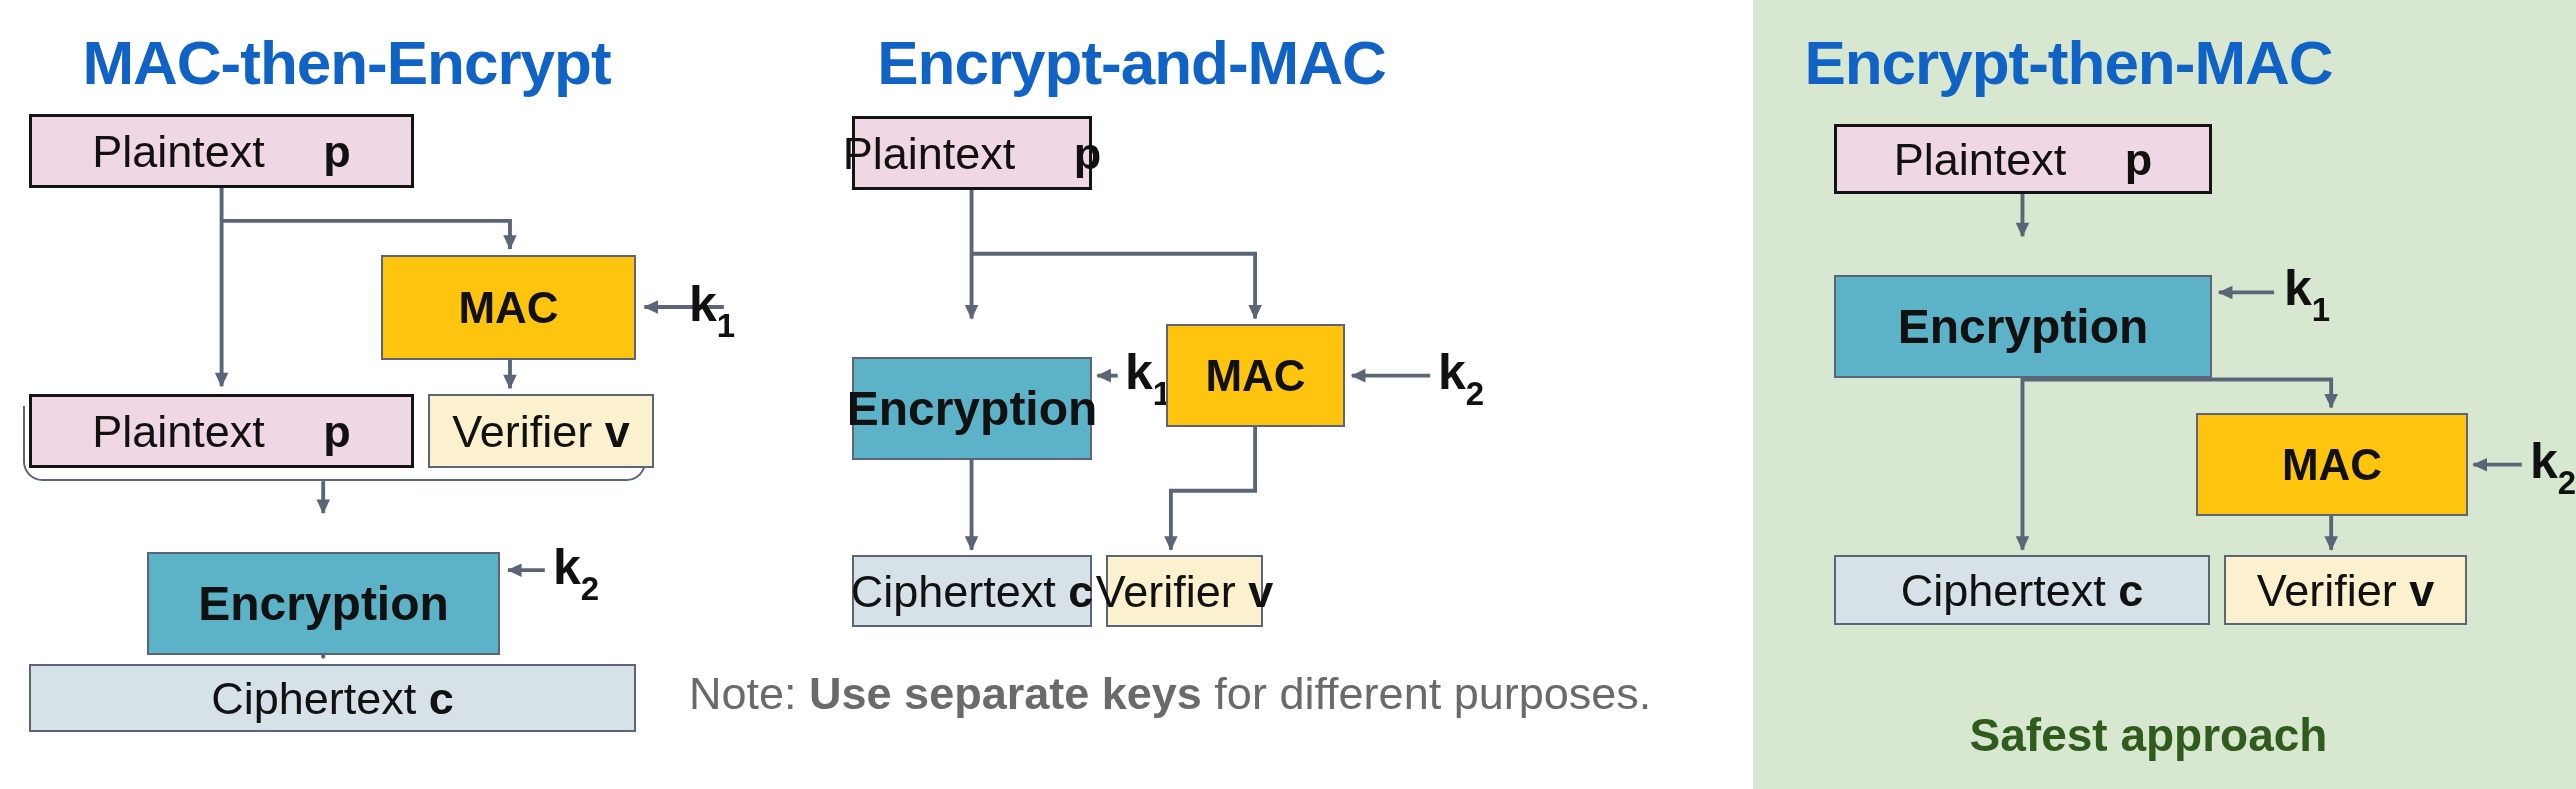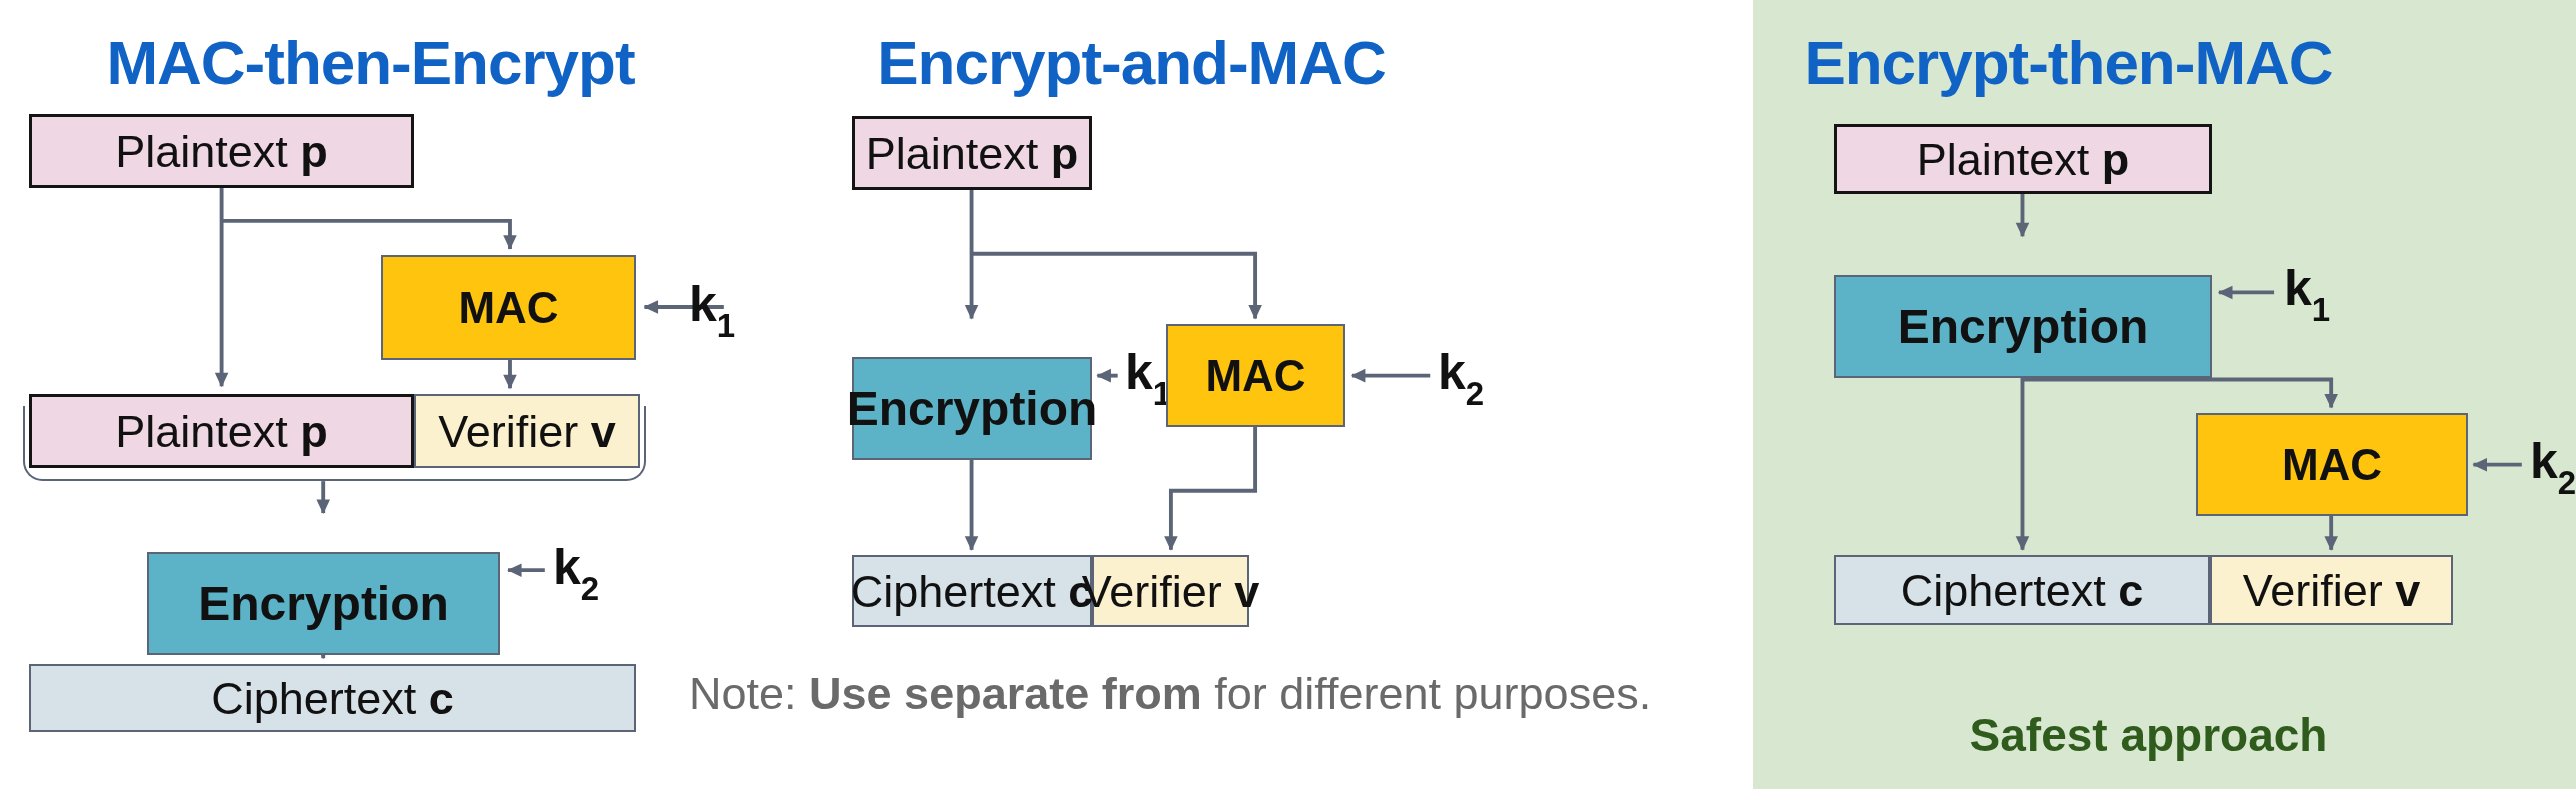--- a/index.html
+++ b/index.html
@@ -19,25 +19,25 @@
   svg.wires .ah{fill:var(--arrow-gray);stroke:none;}
   .bracket{
     border:2.9px solid var(--arrow-gray);border-top:none;
     border-radius:0 0 19.4px 19.4px;background:#ffffff;z-index:1;
   }
   .box{
     display:flex;align-items:center;justify-content:center;text-align:center;
     font-size:45px;line-height:1;z-index:3;white-space:nowrap;
   }
   .box b{font-weight:bold;}
-  .pink{background:var(--box-pink);border:3.9px solid #141414;}
+  .pink{background:var(--box-pink);border:3.9px solid #141414;gap:23px;}
   .yellow{background:var(--box-yellow);border:2.9px solid var(--arrow-gray);font-weight:bold;font-size:44px;}
   .teal{background:var(--box-teal);border:2.9px solid var(--arrow-gray);font-weight:bold;font-size:48px;margin-top:33px;}
   .lightblue{background:var(--box-lightblue);border:2.9px solid var(--arrow-gray);text-align:center;}
-  .cream{background:var(--box-cream);border:2.9px solid var(--arrow-gray);}
+  .cream{background:var(--box-cream);border:2.9px solid var(--arrow-gray);margin-left:14px;}
   .title{
     color:var(--title-blue);font-size:62px;font-weight:bold;text-align:center;
     z-index:3;letter-spacing:-1px;white-space:nowrap;
   }
   .key{
     font-size:50px;font-weight:bold;color:var(--ink);z-index:3;white-space:nowrap;
   }
   .key sub{font-size:33px;font-weight:bold;vertical-align:-15.5px;}
   .note{
     color:var(--note-gray);font-size:45px;line-height:56px;z-index:3;white-space:nowrap;
@@ -75,21 +75,21 @@
   <path d="M1297 441 V507 H1210 V568" marker-end="url(#ah)"></path>
 
   <path d="M2090 200 V244" marker-end="url(#ah)"></path>
   <path d="M2090 356 V568" marker-end="url(#ah)"></path>
   <path d="M2090 392 H2409 V421" marker-end="url(#ah)"></path>
   <path d="M2350 302 H2293" marker-end="url(#ah)"></path>
   <path d="M2409 533 V568" marker-end="url(#ah)"></path>
   <path d="M2606 480 H2556" marker-end="url(#ah)"></path>
 </svg>
 
-<div class="abs title" style="left:51px;top:27px;width:639px;">MAC-then-Encrypt</div>
+<div class="abs title" style="left:27px;top:27px;width:639px;">MAC-then-Encrypt</div>
 
 <div class="abs box pink" style="left:29px;top:114px;width:385px;height:74px;">
   <span>Plaintext</span>&nbsp;<b>p</b>
 </div>
 
 <div class="abs box yellow" style="left:381px;top:255px;width:255px;height:105px;">
   <span>MAC</span>
 </div>
 
 <div class="abs key" style="left:689px;top:275px;">
@@ -140,21 +140,21 @@
 </div>
 
 <div class="abs box lightblue" style="left:852px;top:555px;width:240px;height:72px;">
   <span>Ciphertext</span>&nbsp;<b>c</b>
 </div>
 <div class="abs box cream" style="left:1092px;top:555px;width:157px;height:72px;">
   <span>Verifier</span>&nbsp;<b>v</b>
 </div>
 
 <div class="abs note" style="left:689px;top:666px;">
-  <div><span>Note: </span><b>Use separate from</b><span> for different purposes.</span></div>
+  <div><span>Note: </span><b>Use separate keys</b><span> for different purposes.</span></div>
 </div>
 
 <div class="abs title" style="left:1701px;top:27px;width:735px;">Encrypt-then-MAC</div>
 
 <div class="abs box pink" style="left:1834px;top:124px;width:378px;height:70px;">
   <span>Plaintext</span>&nbsp;<b>p</b>
 </div>
 
 <div class="abs box teal" style="left:1834px;top:242px;width:378px;height:103px;">
   <span>Encryption</span>

